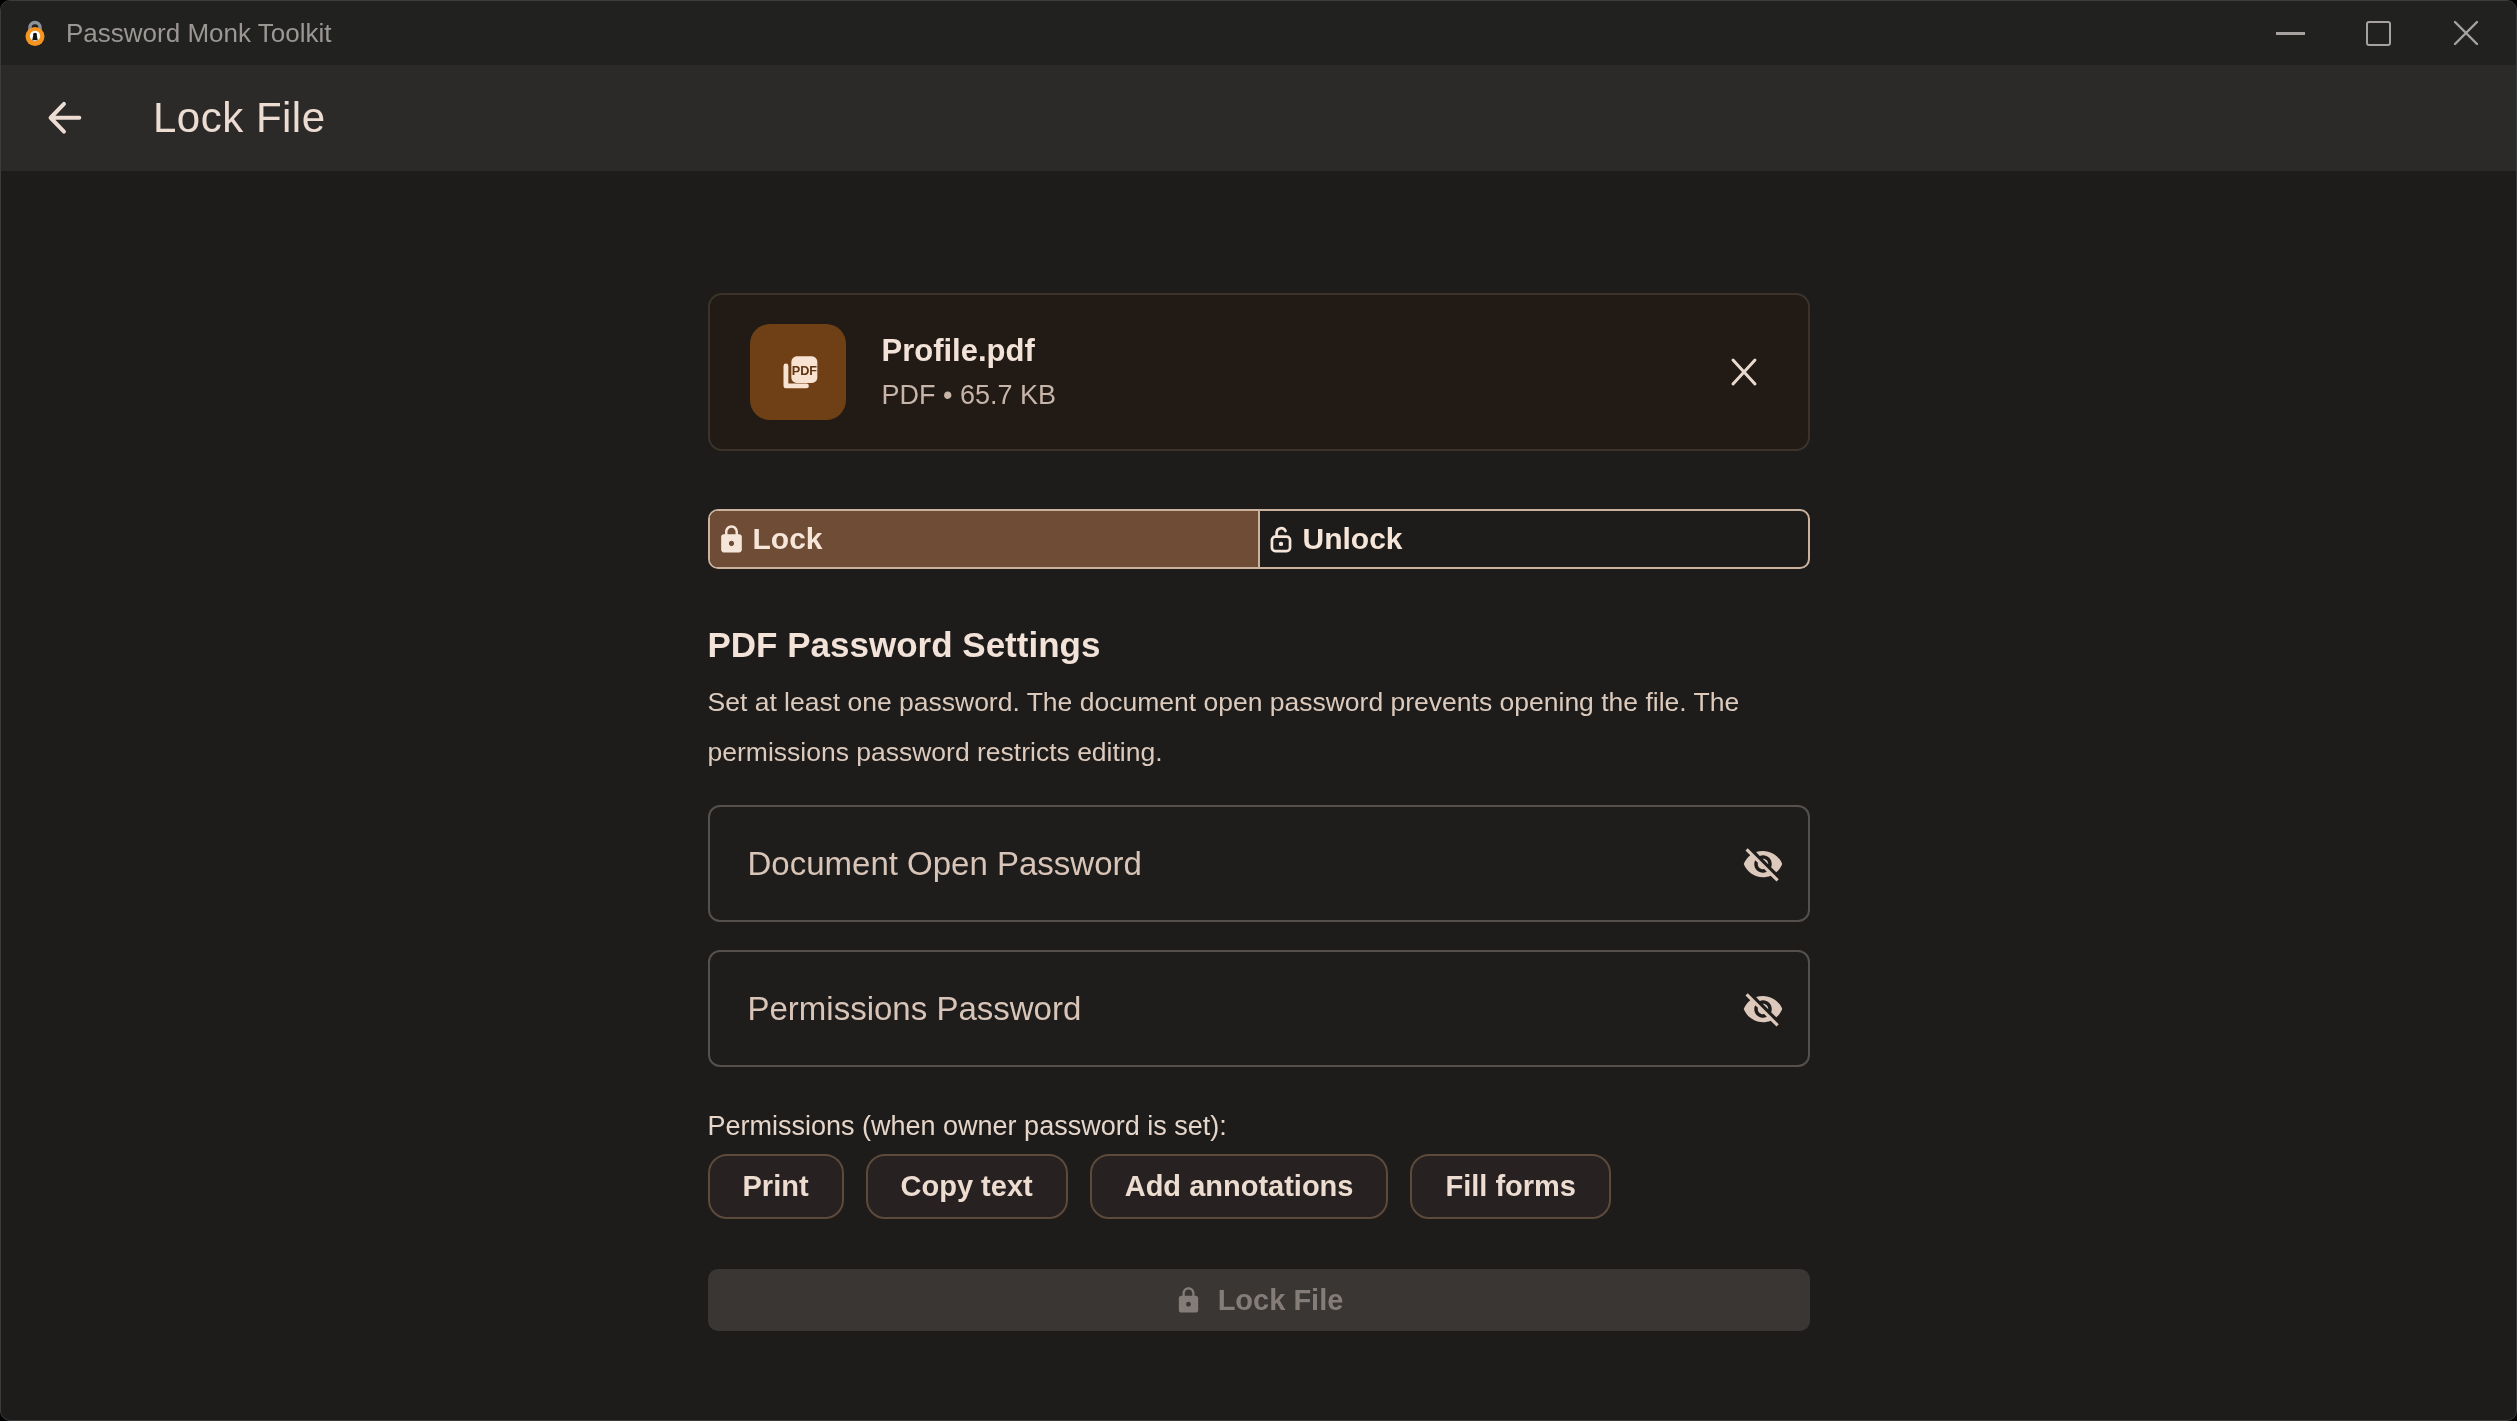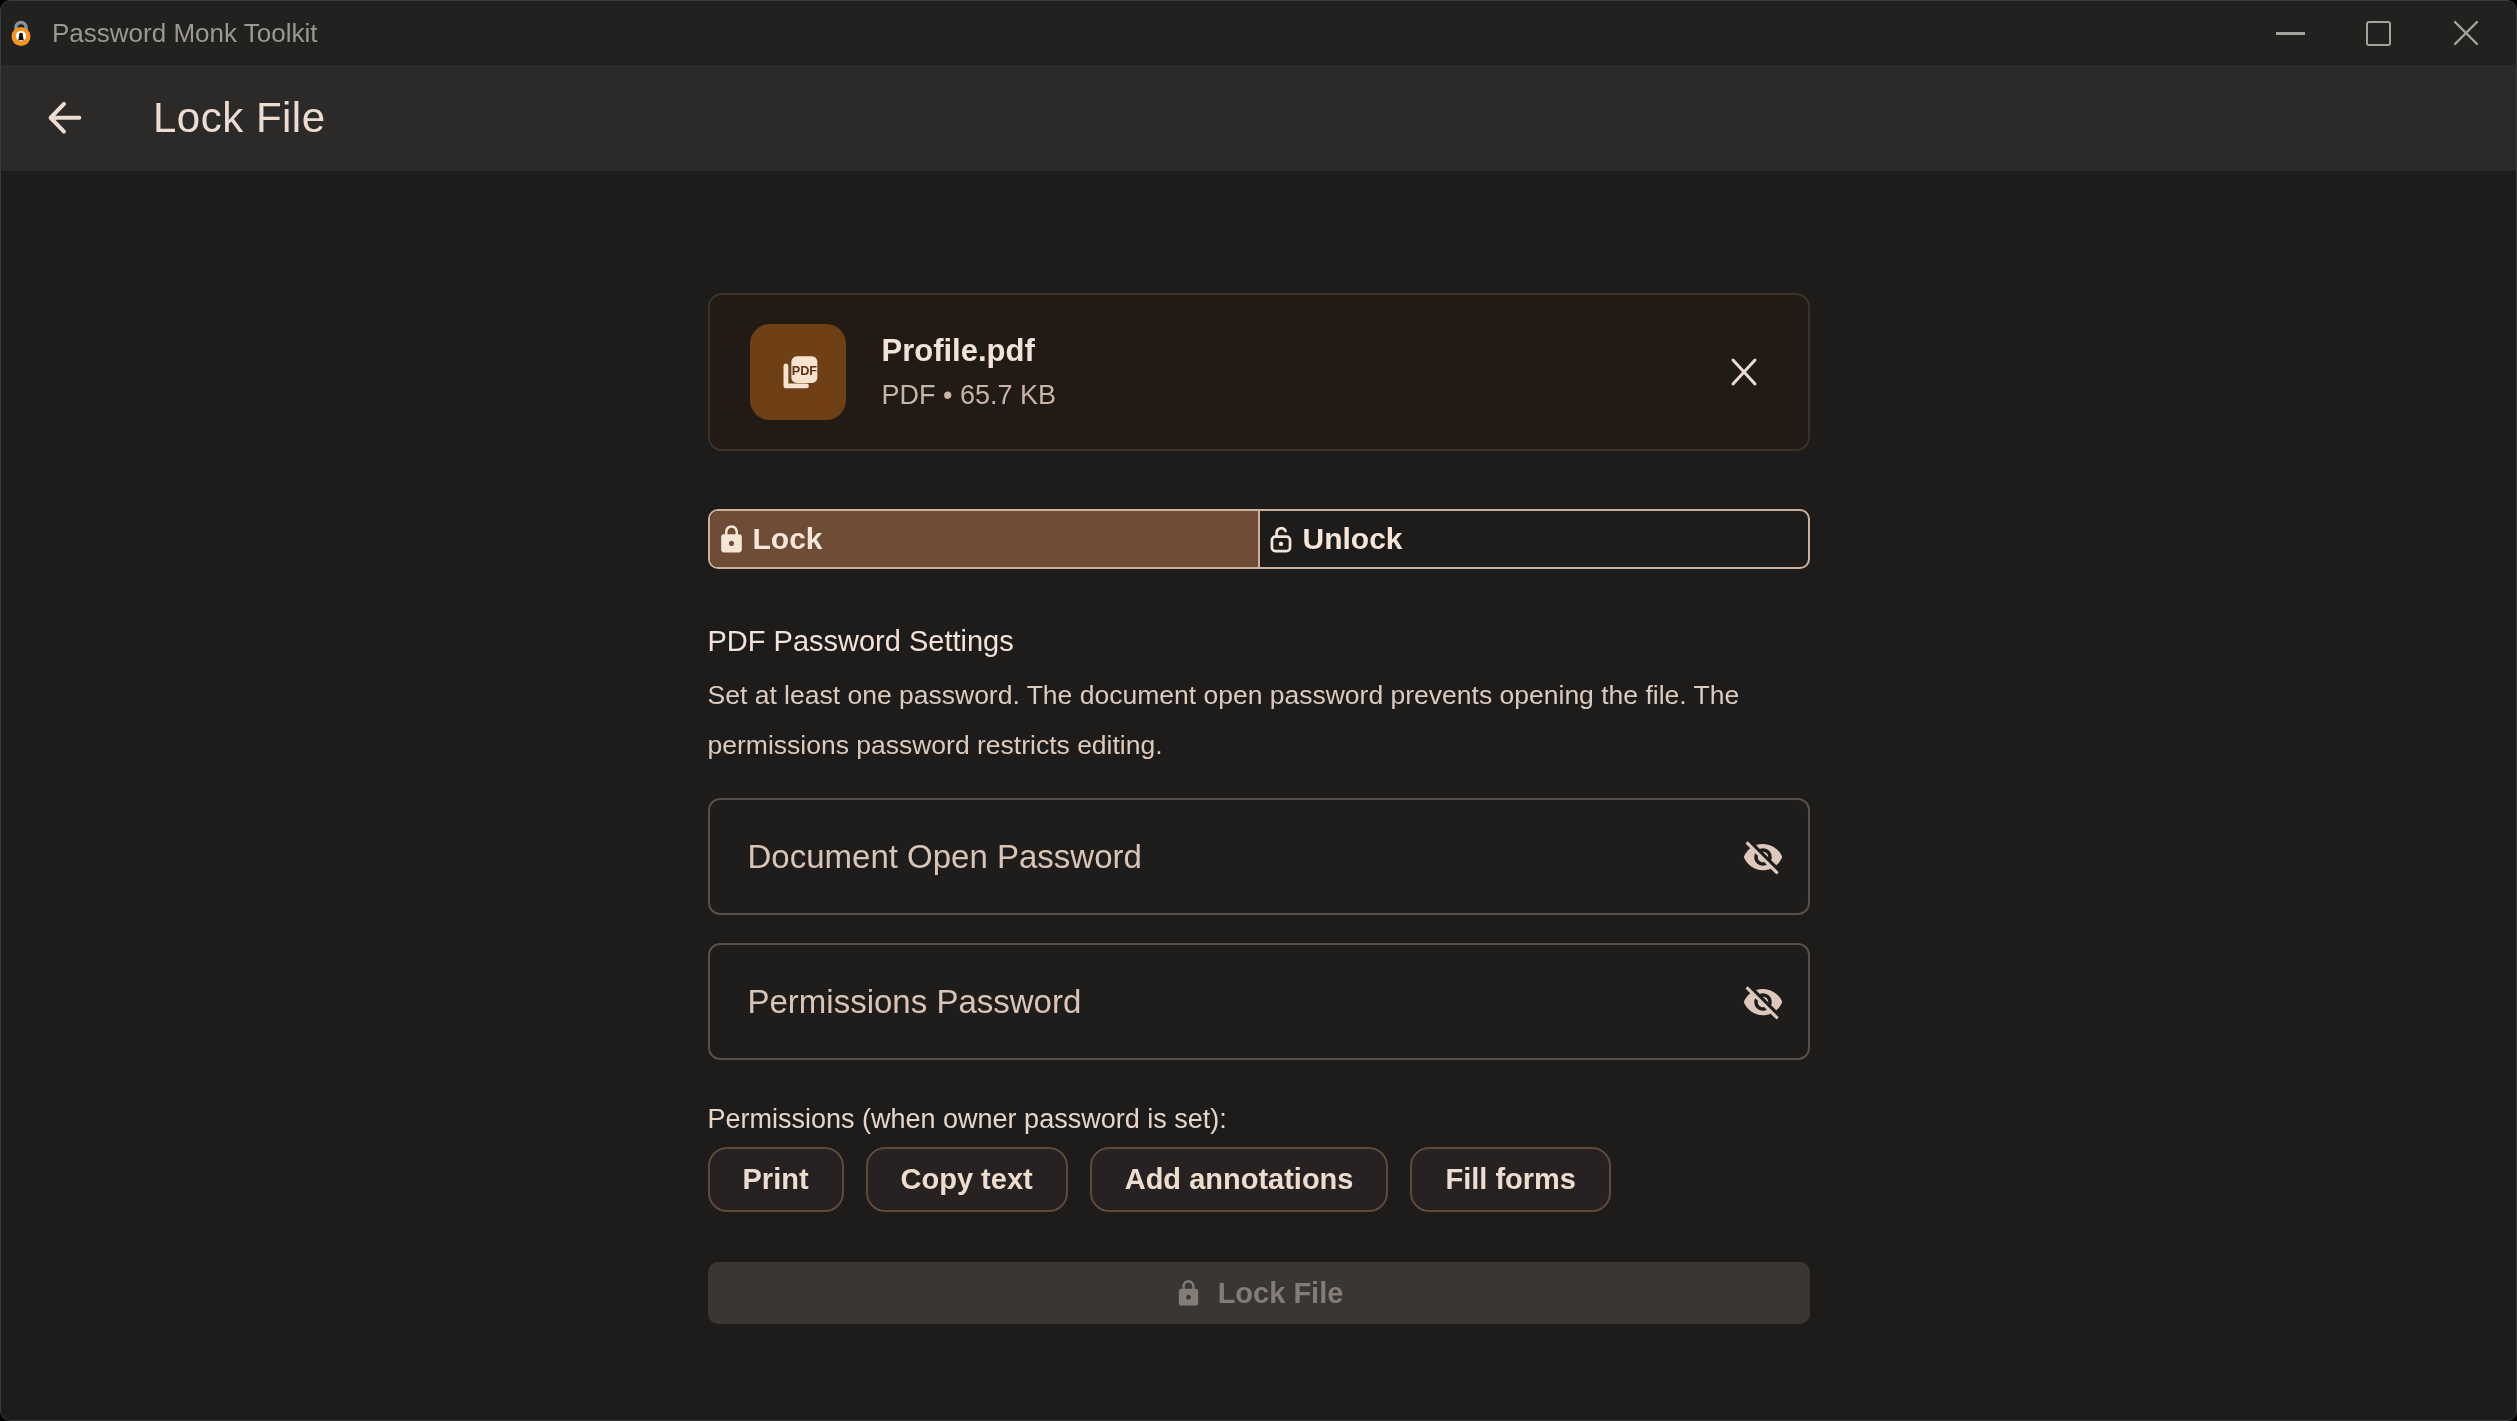--- a/index.html
+++ b/index.html
@@ -3,21 +3,21 @@
 <meta charset="utf-8">
 <style>
   html,body { margin:0; padding:0; background:#000; }
   .window {
     position:relative; width:2515px; height:1419px;
     border:1px solid #3d3c3b; border-radius:10px; overflow:hidden;
     background:#1d1c1b; font-family:"Liberation Sans", sans-serif;
   }
   
   .titlebar { height:64px; background:#212120; display:flex; align-items:center; justify-content:space-between; }
-  .titlebar-left { display:flex; align-items:center; gap:15px; padding-left:4px;text-align:right; }
+  .titlebar-left { display:flex; align-items:center; gap:15px; padding-left:18px;text-align:right; }
   .app-icon { width:32px; height:32px; display:flex; }
   .titlebar-title { font-size:26px; color:#9b9794; }
   .window-controls { display:flex; height:100%; padding-right:6px; }
   .win-btn { width:88px; height:100%; display:flex; align-items:center; justify-content:center; background:transparent; border:none; cursor:default; }
   .min-bar { width:29px; height:3px; background:#a6a29f; display:block; }
   .max-box { width:21px; height:21px; border:2.5px solid #a6a29f; border-radius:3px; display:block; }
   
   .header { height:106px; background:#2b2a28; display:flex; align-items:center; padding-left:40px; }
   .back-button { background:none; border:none; padding:0; display:flex; }
   .header-title { font-size:42px; font-weight:400; color:#eddcd2; margin:0 0 0 66px; letter-spacing:0.5px; }
@@ -33,21 +33,21 @@
   .file-meta { font-size:27px; color:#c7b5a9; }
   .remove-file { margin-left:auto; background:none; border:none; padding:0; display:flex; }
   
   .mode-toggle { margin-top:58px; height:60px; box-sizing:border-box; border:2px solid #cbb29e;
     border-radius:10px; display:flex; overflow:hidden; }
   .seg { flex:1; display:flex; align-items:center; justify-content:flex-start; gap:6px;
     font-family:inherit; font-size:30px; font-weight:700; color:#f6e5d9; background:transparent; border:none; }
   .seg + .seg { border-left:2px solid #cbb29e; }
   .seg.active { background:#6e4c35; }
   
-  .settings-heading { margin:56px 0 0 0; font-size:29px; font-weight:400; color:#f2e2d8; }
+  .settings-heading { margin:56px 0 0 0; font-size:35px; font-weight:700; color:#f2e2d8; }
   .settings-desc { margin:12px 0 0 0; font-size:26.5px; color:#dccabd; line-height:50px; max-width:1040px; }
   
   .input-row { position:relative; margin-top:28px; }
   .input-row + .input-row { }
   .pwd-input { width:100%; height:117px; box-sizing:border-box; background:#1e1d1c; border:2px solid #55504c;
     border-radius:12px; padding:0 100px 0 38px; font-size:33px; color:#e9d8cc; font-family:inherit; outline:none; }
   .pwd-input::placeholder { color:#d8c5b8; opacity:1; }
   .eye-button { position:absolute; right:26px; top:50%; transform:translateY(-50%);
     background:none; border:none; padding:0; display:flex; }
   

